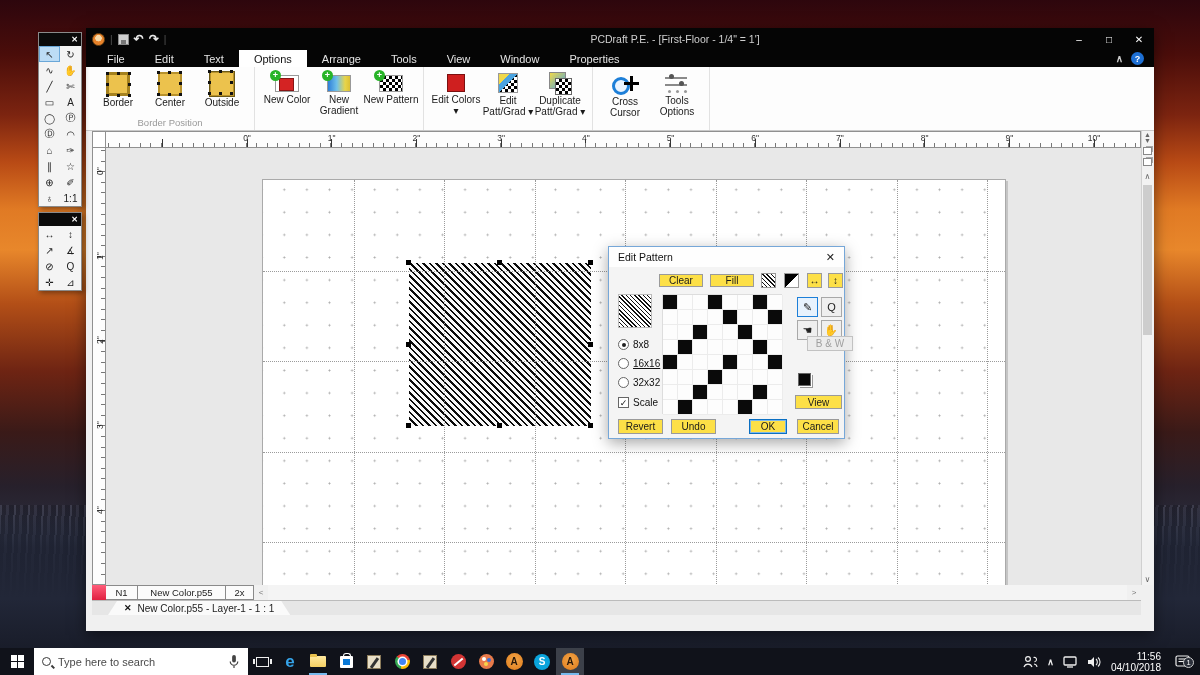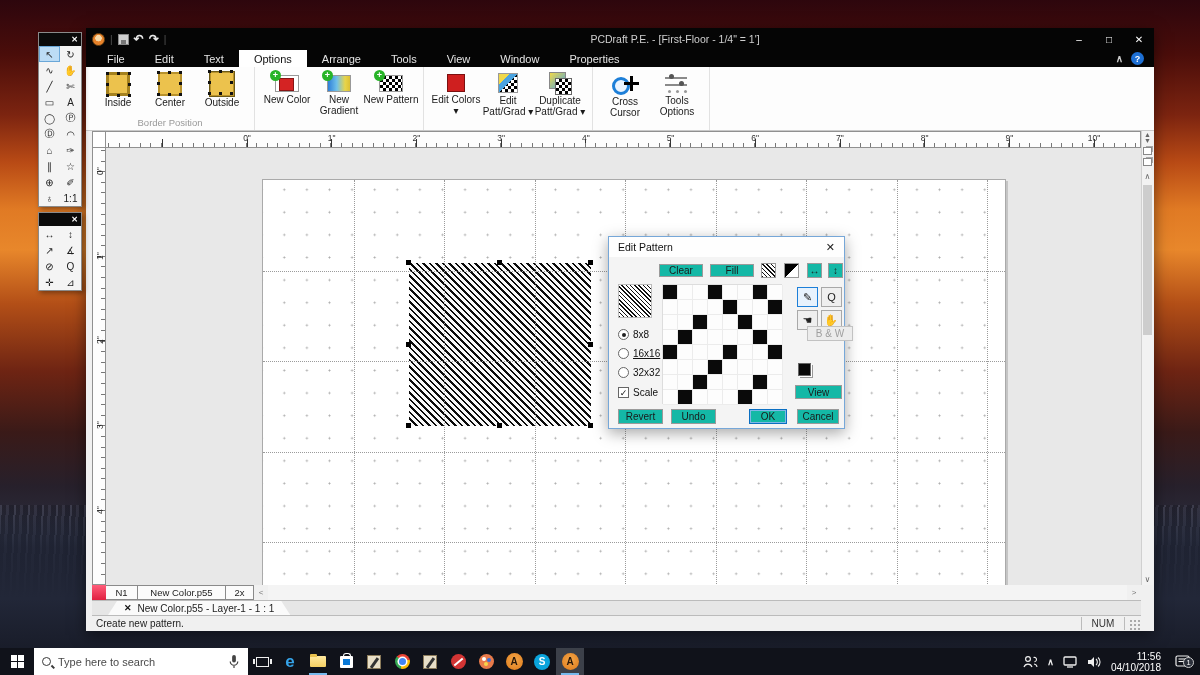--- a/index.html
+++ b/index.html
@@ -113,24 +113,24 @@
 
   
   .palette{position:absolute;width:44px;background:#f4f4f4;border:1px solid #8a8a8a;box-shadow:2px 2px 5px rgba(0,0,0,.4);z-index:3;}
   .pal-title{height:13px;background:#0a0a0a;display:flex;align-items:center;justify-content:flex-end;padding-right:3px;}
   .pal-x{color:#fff;font-size:8px;font-weight:bold;line-height:8px;}
   .ptools{display:grid;grid-template-columns:21px 21px;}
   .ptool{height:16px;display:flex;align-items:center;justify-content:center;font-size:10px;color:#222;cursor:default;}
   .ptool.selected{background:#bcdcf5;outline:1px solid #6aa7d8;outline-offset:-1px;}
 
   
-  .dialog{position:absolute;left:608px;top:236px;width:237px;height:193px;background:#f4f4f4;border:1px solid #76a7d8;box-shadow:0 4px 14px rgba(0,0,0,.35);z-index:4;font-size:10.5px;}
+  .dialog{position:absolute;left:608px;top:246px;width:237px;height:193px;background:#f4f4f4;border:1px solid #76a7d8;box-shadow:0 4px 14px rgba(0,0,0,.35);z-index:4;font-size:10.5px;}
   .dlg-title{position:absolute;left:0;top:0;right:0;height:20px;background:#fefefe;display:flex;align-items:center;padding:0 9px;color:#111;font-size:10.5px;}
   .dlg-x{margin-left:auto;font-size:11px;color:#222;}
-  .dbtn{position:absolute;background:#14b8a6;border:1px solid #9a9a9a;display:flex;align-items:center;justify-content:center;font-size:10px;color:#1a1a1a;cursor:default;}
+  .dbtn{position:absolute;background:#fde047;border:1px solid #9a9a9a;display:flex;align-items:center;justify-content:center;font-size:10px;color:#1a1a1a;cursor:default;}
   .dbtn.default{border:1px solid #0b6fc2;box-shadow:inset 0 0 0 1px #7db8e8;}
   .dbtn.disabled{color:#9f9f9f;background:#ececec;border-color:#c2c2c2;}
   .hatch{background:repeating-linear-gradient(45deg,#111 0 1px,#fff 1px 3px);}
   .invert{background:linear-gradient(135deg,#000 0 50%,#fff 50%);}
   .dlg-preview{position:absolute;left:9px;top:47px;width:34px;height:34px;border:1px solid #bbb;}
   .pgrid{position:absolute;left:53px;top:47px;width:120px;height:120px;background:#fff;display:grid;grid-template-columns:repeat(8,15px);grid-template-rows:repeat(8,15px);border:1px solid #ddd;}
   .pcell{border-right:1px solid #ececec;border-bottom:1px solid #ececec;background:#fdfdfd;}
   .pcell.on{background:#0a0a0a;}
   .dlg-tools{position:absolute;left:188px;top:50px;width:46px;display:grid;grid-template-columns:21px 21px;grid-gap:3px;}
   .dtool{height:20px;border:1px solid #a8a8a8;background:#efefef;display:flex;align-items:center;justify-content:center;font-size:11px;color:#222;}
@@ -221,21 +221,21 @@
         <span class="collapse">∧</span>
         <span class="helpbtn">?</span>
       </div>
     </div>
 
     <div class="ribbon">
         <div class="rgroup">
           <div class="rgroup-row">
             <div class="rbtn">
               <div class="ric ic-border-inside"></div>
-              <div class="rlabel">Inside</div>
+              <div class="rlabel">Border</div>
             </div>
             <div class="rbtn">
               <div class="ric ic-border-center"></div>
               <div class="rlabel">Center</div>
             </div>
             <div class="rbtn">
               <div class="ric ic-border-outside"></div>
               <div class="rlabel">Outside</div>
             </div>
           </div>
@@ -365,25 +365,20 @@
       <span class="harrow">&gt;</span>
     </div>
 
     <div class="tabrow">
       <div class="doctab">
         <span class="tabx">✕</span>
         <span>New Color.p55 - Layer-1 - 1 : 1</span>
       </div>
     </div>
 
-    <div class="statusrow">
-      <span>Create new pattern.</span>
-      <span class="numcell">NUM</span>
-      <span class="grip"></span>
-    </div>
   </div>
 
   <div class="palette" style="left:38px;top:32px;">
     <div class="pal-title">
       <span class="pal-x">✕</span>
     </div>
     <div class="ptools">
         <div class="ptool selected">↖</div>
         <div class="ptool">↻</div>
         <div class="ptool">∿</div>

